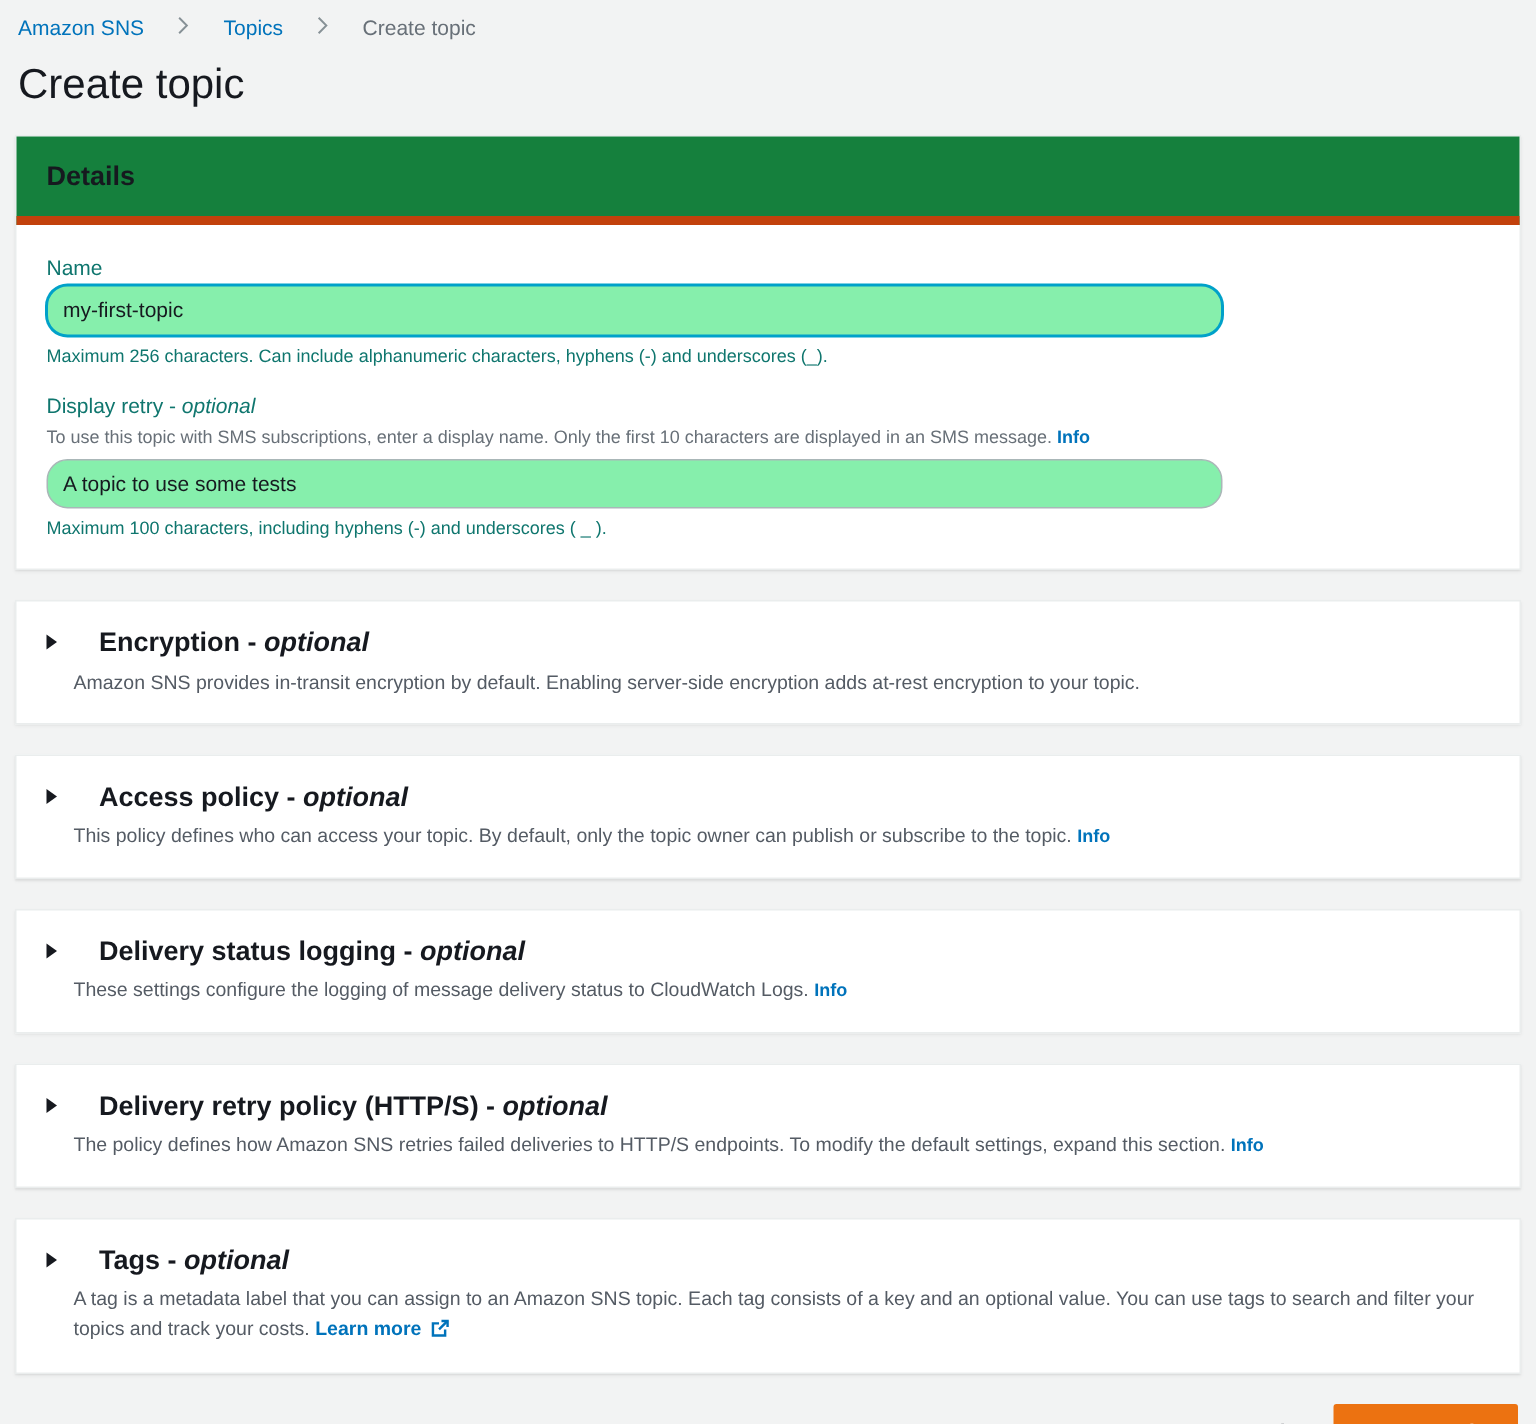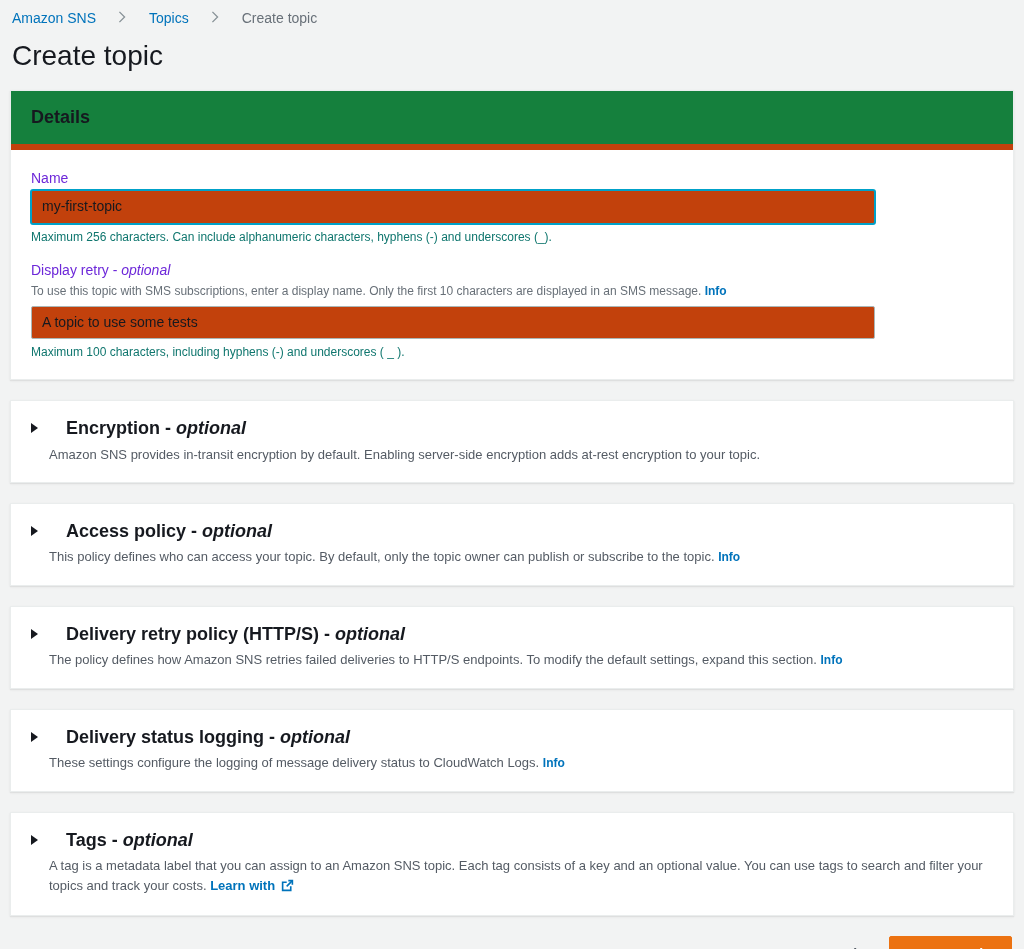--- a/index.html
+++ b/index.html
@@ -53,46 +53,46 @@
     font-weight: 700;
     margin: 0;
   }
   .panel-body { padding: 20px 20px 20px 20px; }
 
   .field { margin-bottom: 18px; }
   .field:last-child { margin-bottom: 0; }
   .field-label {
     display: block;
     font-size: 14px;
-    color: #6d28d9;
+    color: #0f766e;
     margin-bottom: 4px;
   }
   .field-label .optional { font-style: italic; font-weight: 400; }
   .field-sub {
     font-size: 12px;
     color: #687078;
     margin-bottom: 6px;
     line-height: 1.5;
   }
   .field-help {
     font-size: 12px;
     color: #0f766e;
     margin-top: 6px;
   }
   .info-link { color: #0073bb; font-weight: 700; text-decoration: none; font-size: 12px; }
 
   input.text-input {
-    width: 844px;
+    width: 784px;
     max-width: 100%;
     padding: 6px 10px;
     font-size: 14px;
     border: 1px solid #aab7b8;
-    border-radius: 2px;
+    border-radius: 14px;
     line-height: 1.4;
-    background: #c2410c;
+    background: #86efac;
     color: #16191f;
   }
   input.text-input.active {
     border: 1px solid #00a1c9;
     box-shadow: 0 0 0 1px #00a1c9;
     outline: none;
   }
 
   
   .expand-panel {
@@ -237,54 +237,54 @@
     <div class="expand-desc">
       <span>This policy defines who can access your topic. By default, only the topic owner can publish or subscribe to the topic. </span><a href="#" class="info-link">Info</a>
     </div>
   </section>
 
   <section class="expand-panel">
     <div class="expand-header">
       <span class="caret"></span>
       <div style="flex:1">
         <div class="expand-title">
+          <span>Delivery status logging - </span><span class="optional">optional</span>
+        </div>
+      </div>
+    </div>
+    <div class="expand-desc">
+      <span>These settings configure the logging of message delivery status to CloudWatch Logs. </span><a href="#" class="info-link">Info</a>
+    </div>
+  </section>
+
+  <section class="expand-panel">
+    <div class="expand-header">
+      <span class="caret"></span>
+      <div style="flex:1">
+        <div class="expand-title">
           <span>Delivery retry policy (HTTP/S) - </span><span class="optional">optional</span>
         </div>
       </div>
     </div>
     <div class="expand-desc">
       <span>The policy defines how Amazon SNS retries failed deliveries to HTTP/S endpoints. To modify the default settings, expand this section. </span><a href="#" class="info-link">Info</a>
     </div>
   </section>
 
   <section class="expand-panel">
     <div class="expand-header">
       <span class="caret"></span>
       <div style="flex:1">
         <div class="expand-title">
-          <span>Delivery status logging - </span><span class="optional">optional</span>
-        </div>
-      </div>
-    </div>
-    <div class="expand-desc">
-      <span>These settings configure the logging of message delivery status to CloudWatch Logs. </span><a href="#" class="info-link">Info</a>
-    </div>
-  </section>
-
-  <section class="expand-panel">
-    <div class="expand-header">
-      <span class="caret"></span>
-      <div style="flex:1">
-        <div class="expand-title">
           <span>Tags - </span><span class="optional">optional</span>
         </div>
       </div>
     </div>
     <div class="expand-desc">
-      <span>A tag is a metadata label that you can assign to an Amazon SNS topic. Each tag consists of a key and an optional value. You can use tags to search and filter your topics and track your costs. </span><a href="#" class="learn-link"><span>Learn with</span> <span class="ext-icon"><svg width="13" height="13" viewBox="0 0 16 16">
+      <span>A tag is a metadata label that you can assign to an Amazon SNS topic. Each tag consists of a key and an optional value. You can use tags to search and filter your topics and track your costs. </span><a href="#" class="learn-link"><span>Learn more</span> <span class="ext-icon"><svg width="13" height="13" viewBox="0 0 16 16">
               <path d="M12 9 V14 H2 V4 H7" stroke="#0073bb" stroke-width="2" fill="none"></path>
               <path d="M9 2 H14 V7" stroke="#0073bb" stroke-width="2" fill="none"></path>
               <path d="M14 2 L7 9" stroke="#0073bb" stroke-width="2" fill="none"></path>
             </svg></span></a>
     </div>
   </section>
 
   <div class="footer">
     <button class="btn btn-link">Cancel</button>
     <button class="btn btn-primary">Create topic</button>

